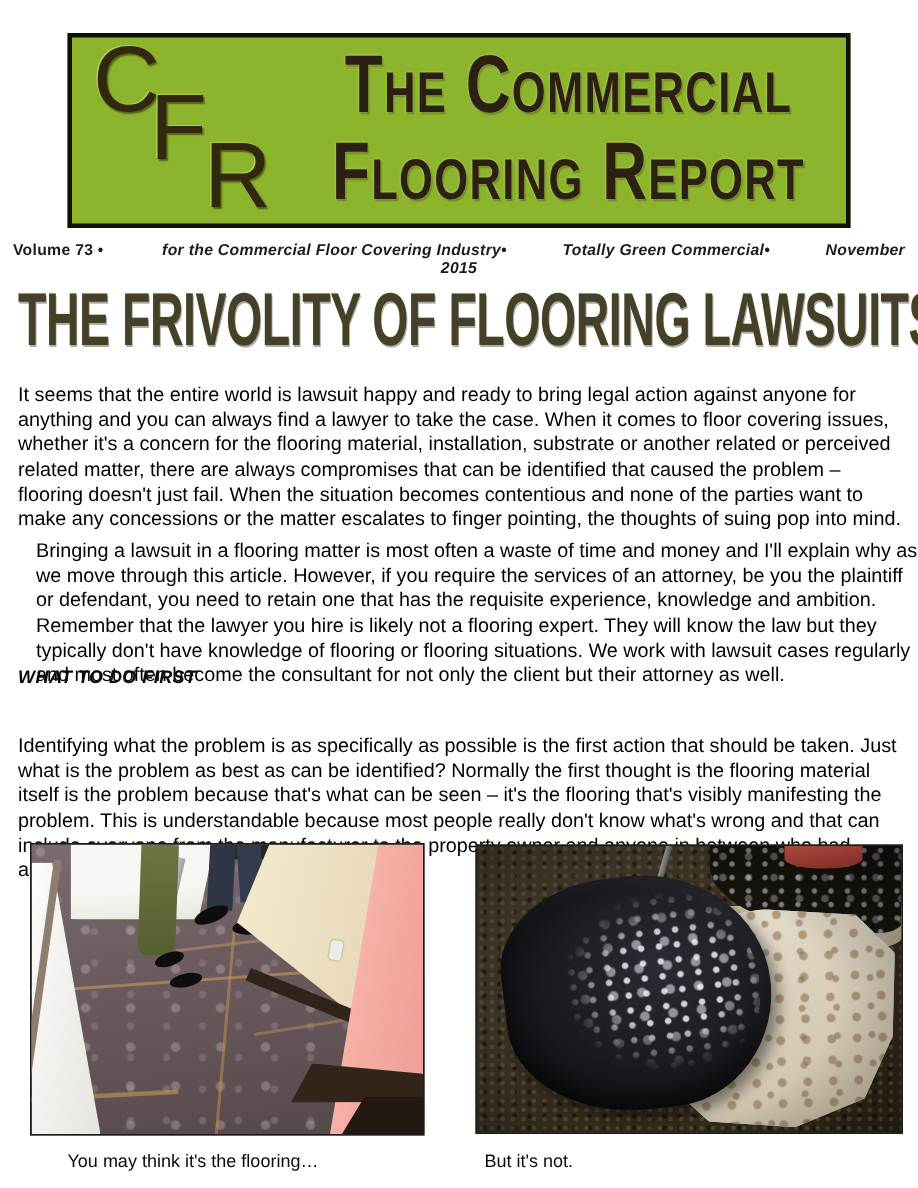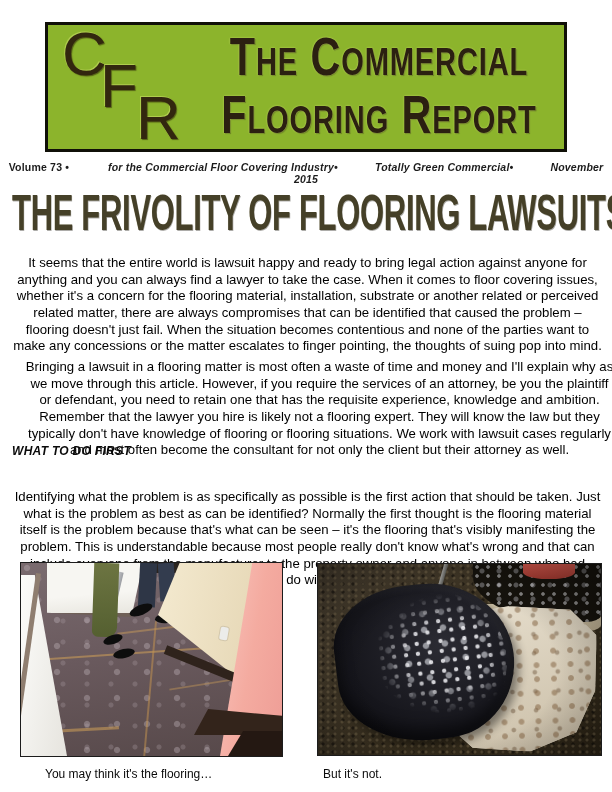--- a/index.html
+++ b/index.html
@@ -49,21 +49,21 @@
     display:inline-block;white-space:nowrap;
     font-size:50px;line-height:48px;font-weight:700;letter-spacing:-.5px;
     color:#454028;
     transform:scaleX(.62);transform-origin:0 50%;
     text-shadow:1px 1px 0 rgba(20,18,8,.35), -0.5px -0.5px 0 rgba(235,232,210,.6);
   }
 
   
   .para{
     left:12px;width:591px;font-size:13.2px;line-height:16.6px;color:#000;
-    text-align:center;letter-spacing:0;
+    text-align:left;letter-spacing:0;
   }
   .p1{top:242px;}
   .p2{top:346px;margin-left:12px;}
   .p3{top:476px;}
   .section-heading{
     left:12px;top:444px;font-size:12px;font-weight:bold;font-style:italic;
     letter-spacing:.3px;color:#0a0a0a;
   }
 
   

